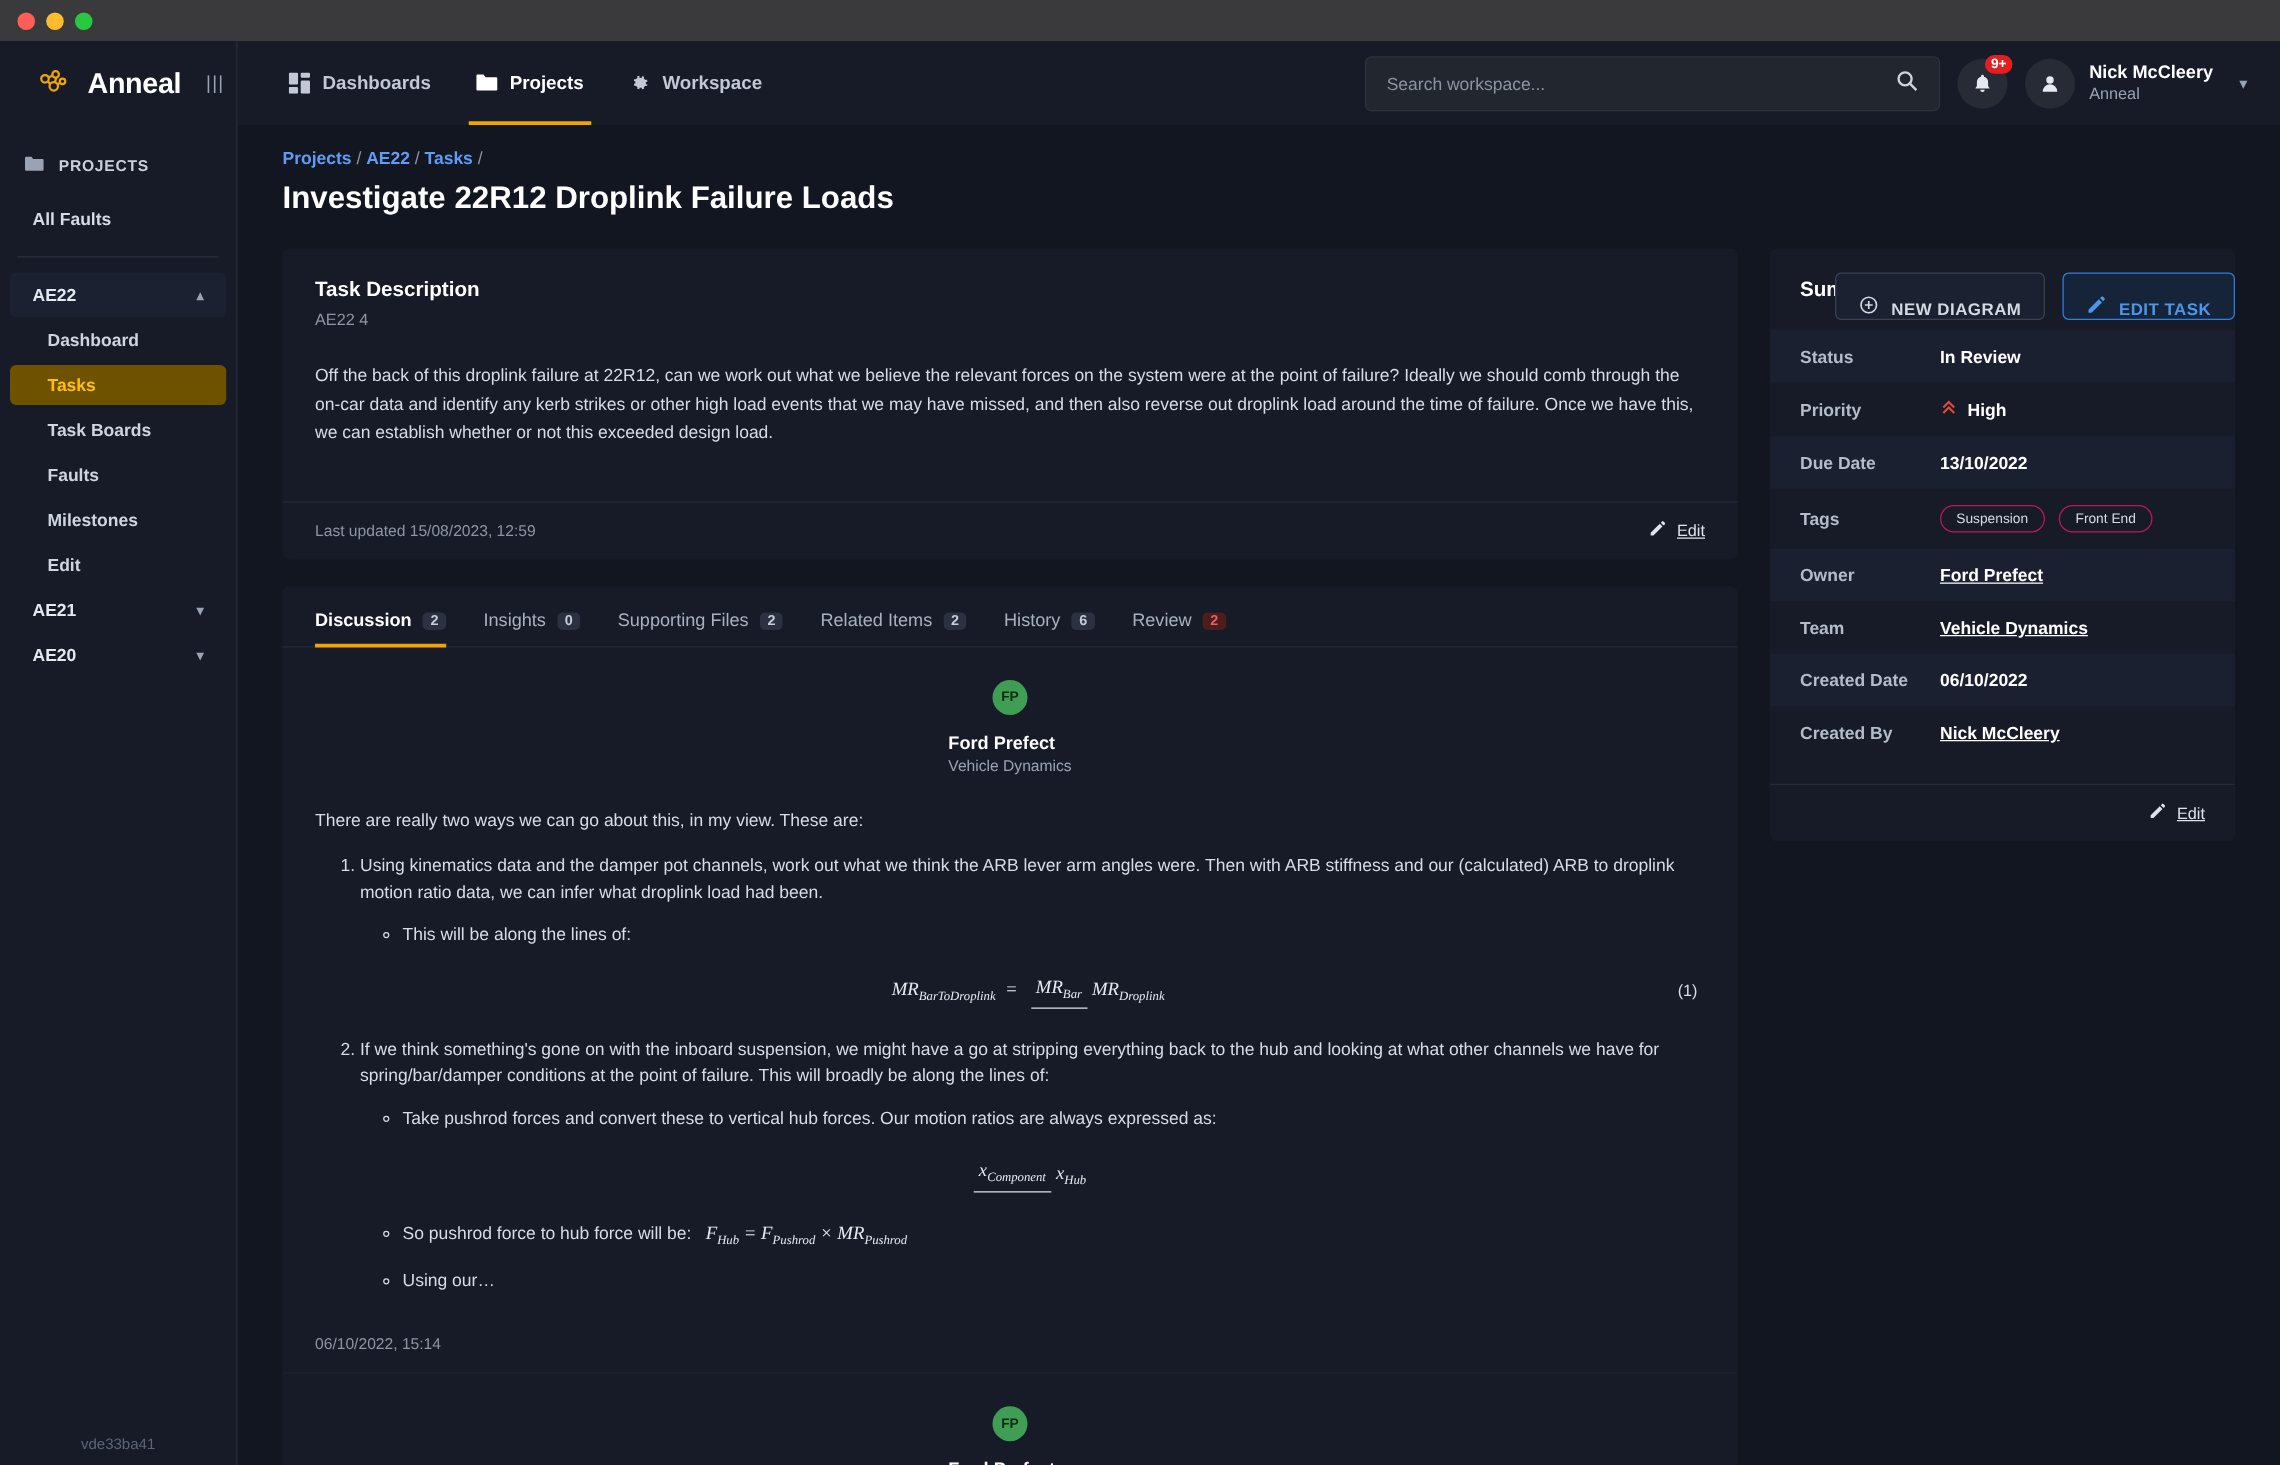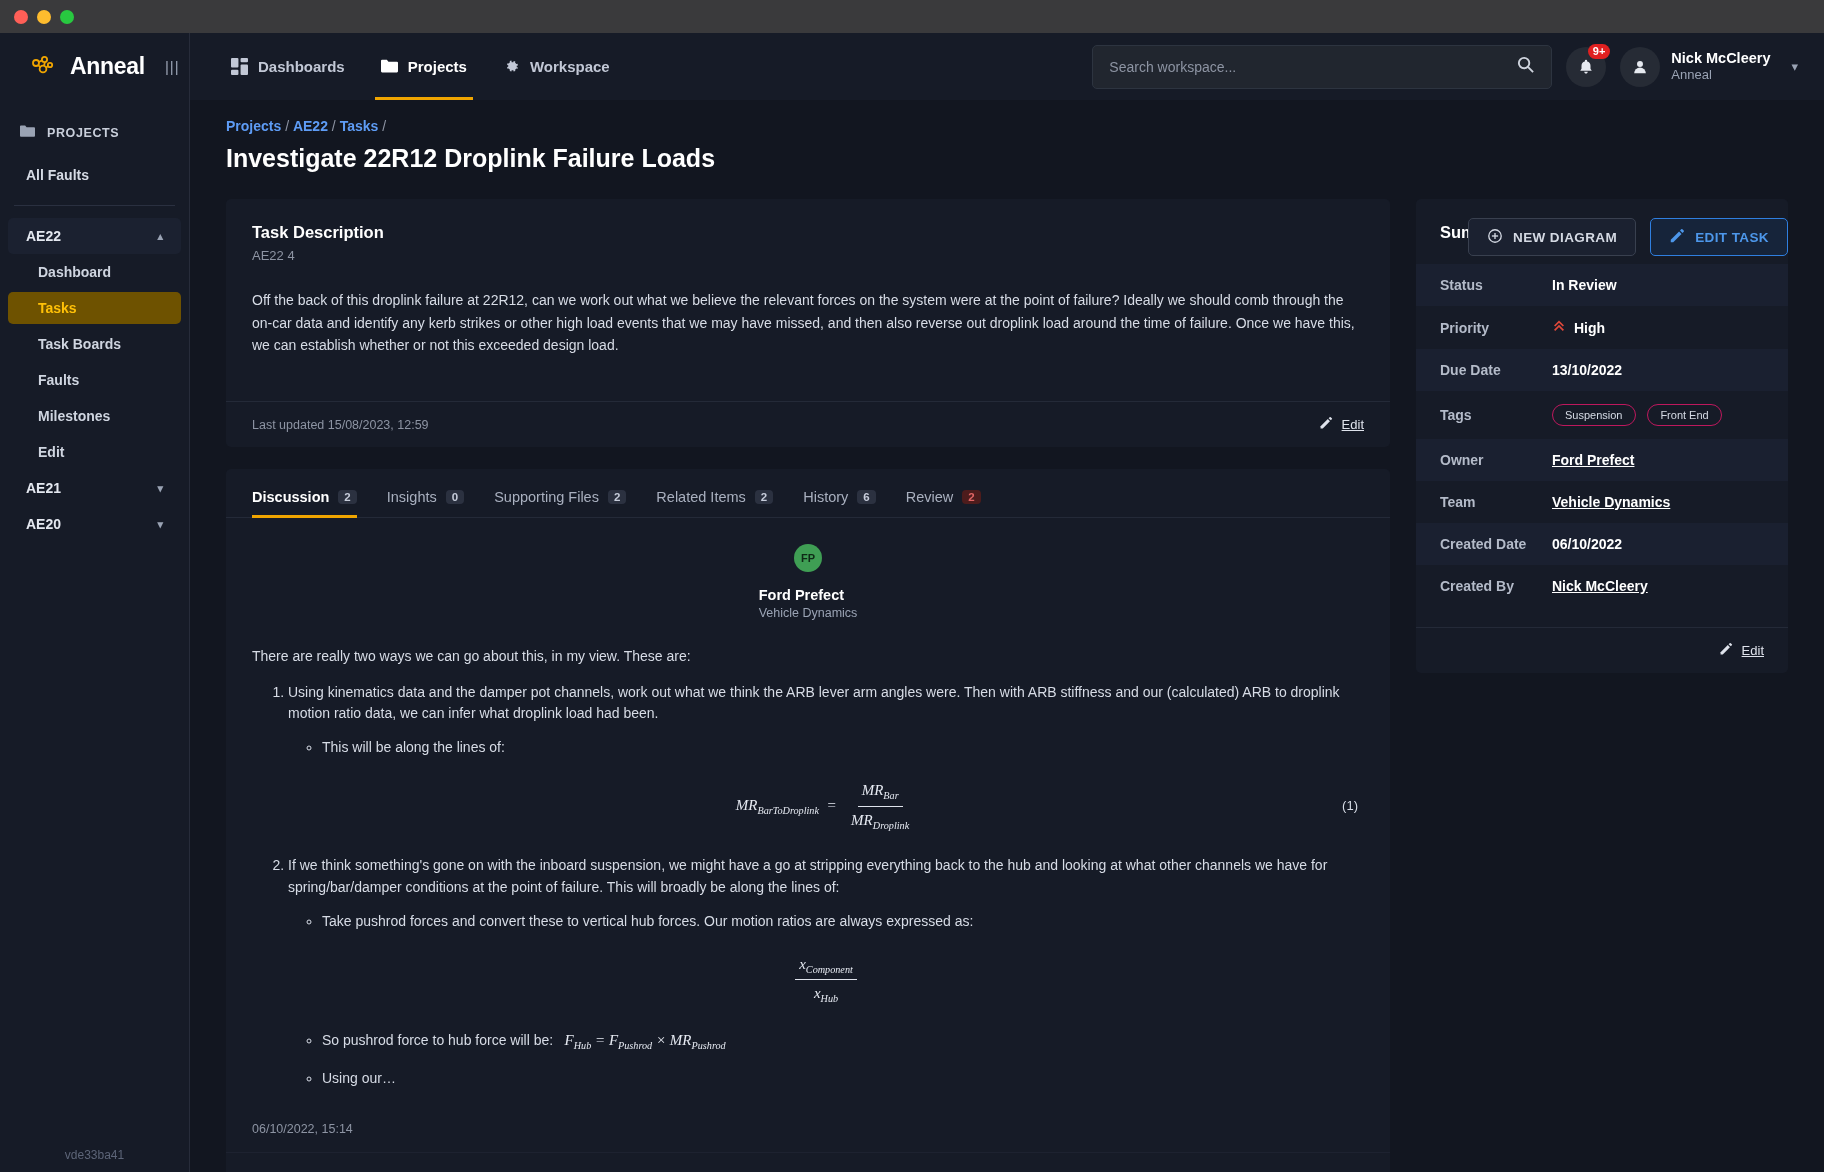--- a/index.html
+++ b/index.html
@@ -93,21 +93,21 @@
   .main{ flex:1; min-width:0; overflow:hidden; padding:0 0 0 0; position:relative;}
   .main-inner{ padding:18px 36px 0 36px; }
 
   .crumbs{ font-size:14px; color:#5e9cf5; font-weight:bold; }
   .crumbs a{ color:#5e9cf5; text-decoration:none; cursor:pointer;}
   .crumbs .sep{ color:#8d94a3; font-weight:normal;}
   .page-title{ font-size:25px;font-weight:bold;color:#fff;margin-top:10px;}
 
   .page-actions{ position:absolute; right:36px; top:118px; display:flex; gap:14px;}
   .btn{
-    height:38px;border-radius:5px;display:flex;align-items:center;gap:10px;padding:0 18px;
+    height:38px;border-radius:5px;display:flex;align-items:flex-end;gap:10px;padding:0 18px;
     font-size:13.5px;font-weight:bold;letter-spacing:.4px;cursor:pointer;
   }
   .btn-ghost{ background:#1b2130;border:1px solid #39404f;color:#d4d9e3;}
   .btn-primary{ background:#16243a;border:1px solid #2f7fe0;color:#4d97ea;}
 
   .content{ display:flex; gap:26px; margin-top:26px; }
   .col-main{ flex:1; min-width:0;}
   .col-side{ width:372px; flex:none;}
 
   .card{ background:#161b27; border-radius:5px; }
@@ -142,21 +142,21 @@
   .post-body{ font-size:14px;color:#d7dce6;line-height:1.55;margin-top:25px;}
   ol.lv1{ margin:14px 0 0 36px; }
   ol.lv1 > li{ margin-bottom:10px; }
   ul.lv2{ margin:12px 0 0 34px; list-style-type:circle;}
   ul.lv2 > li{ margin-bottom:14px;}
   .post-date{ font-size:12.5px;color:#8d94a3;padding:18px 0 16px 0;}
 
   .mathrow{ display:flex;align-items:center;justify-content:center;position:relative;margin:20px 0 22px 0;}
   .eqnum{ position:absolute; right:6px; font-size:13px;color:#d7dce6;}
   .mf{ font-family:"Liberation Serif", serif; font-style:italic; color:#e6eaf2; font-size:15px;}
-  .frac{ display:inline-flex;flex-direction:column;align-items:center;vertical-align:middle;margin:0 3px;}
+  .frac{ display:inline-flex;align-items:center;vertical-align:middle;margin:0 3px;}
   .frac .num{ padding:0 4px 2px 4px;border-bottom:1px solid #dfe3ec;}
   .frac .den{ padding:2px 4px 0 4px;}
   sub{ font-size:.68em; }
 
   
   .sum-pad{ padding:24px 24px 0 24px;}
   .sumtable{ margin-top:22px; }
   .sumtable .r{ display:flex;align-items:center;padding:13px 24px;font-size:14px;}
   .sumtable .r:nth-child(odd){ background:#1a2030; }
   .sumtable .k{ width:112px;color:#b4bbc9;flex:none;font-weight:bold;}

